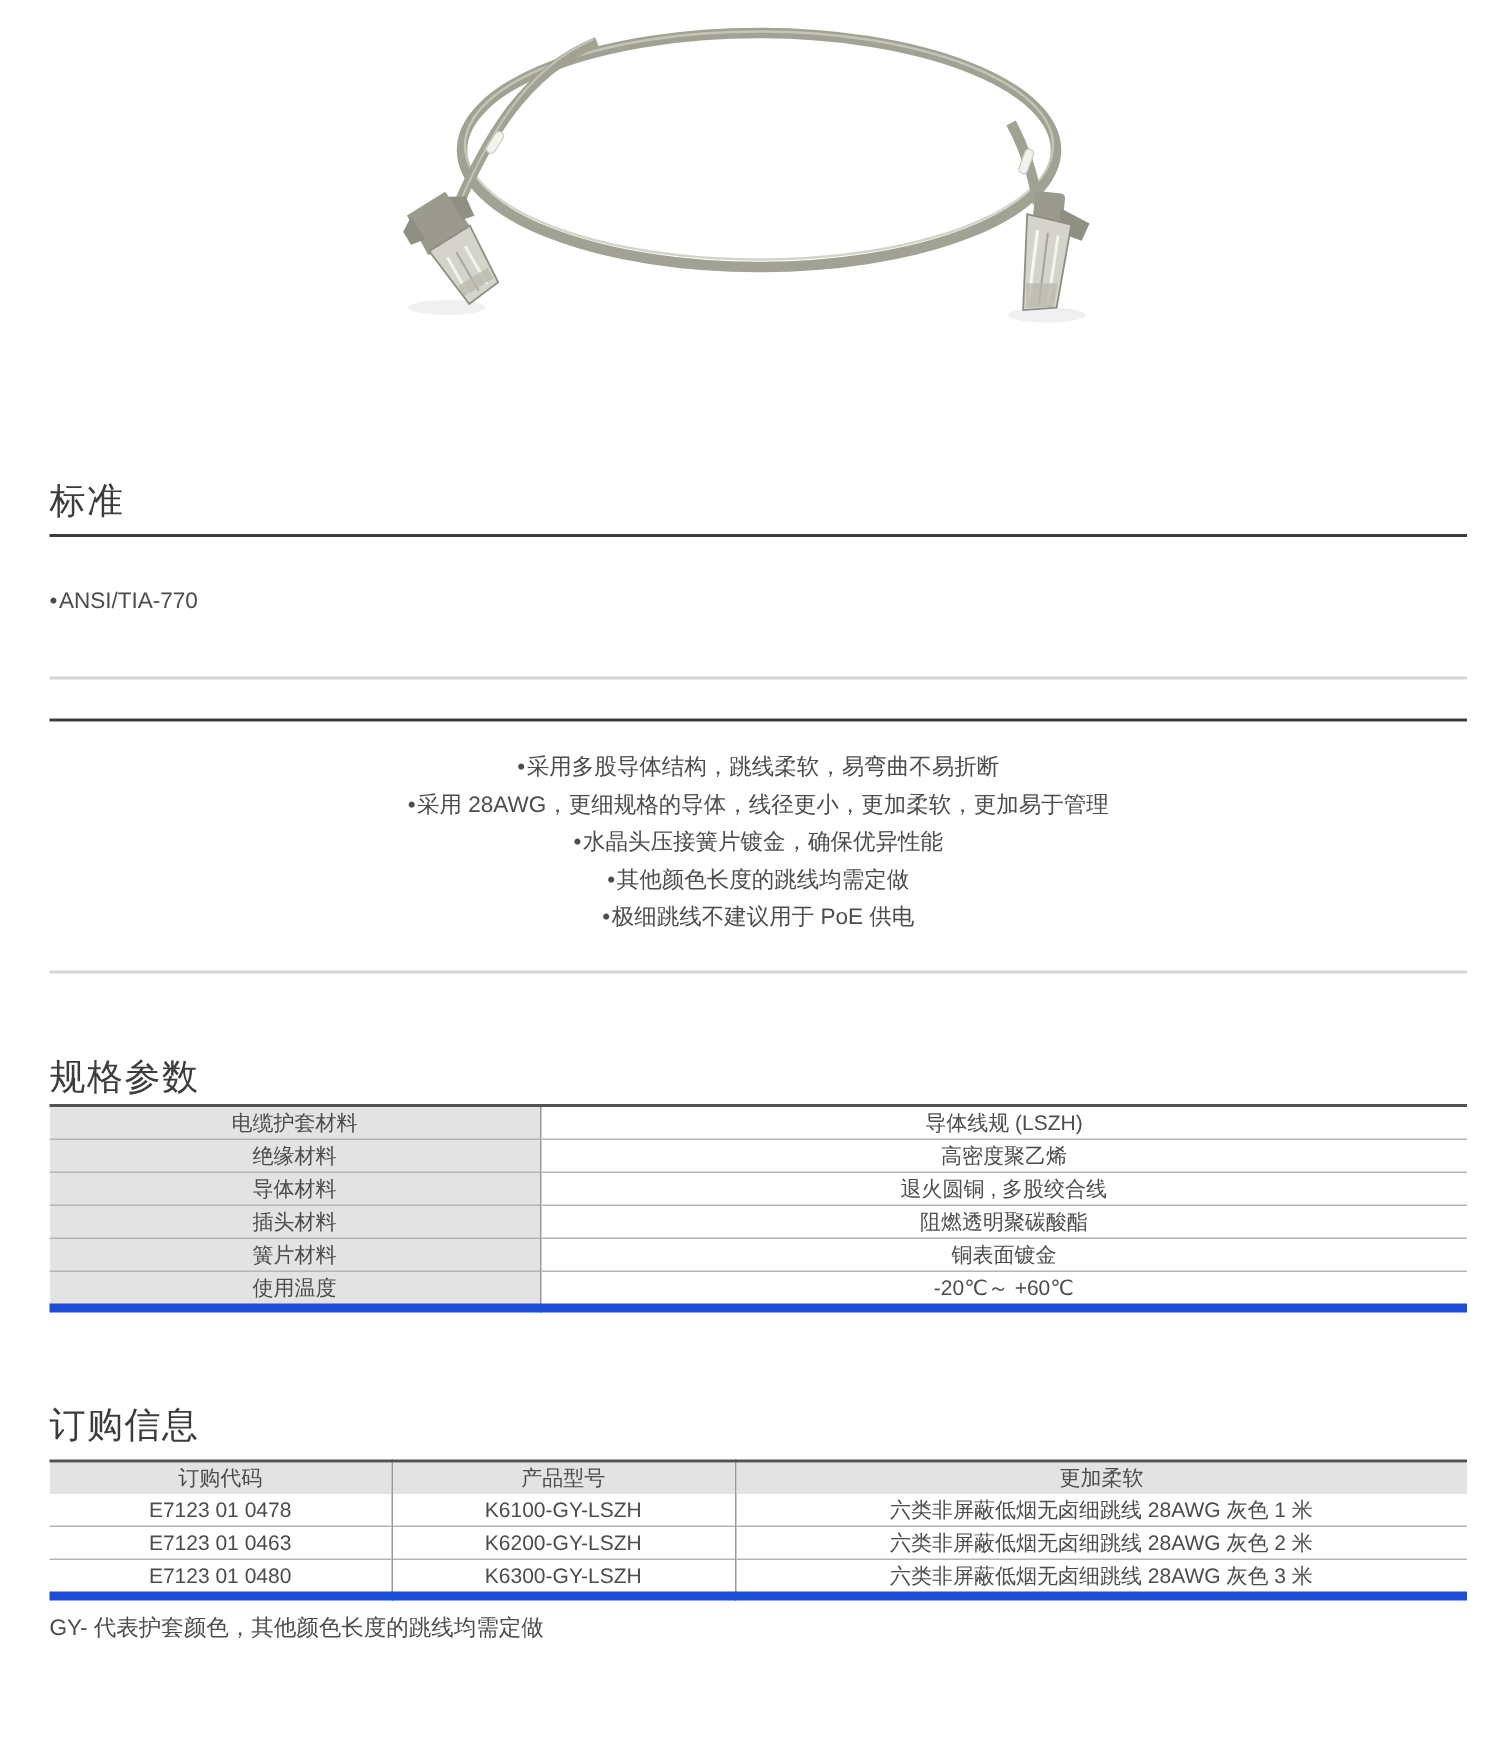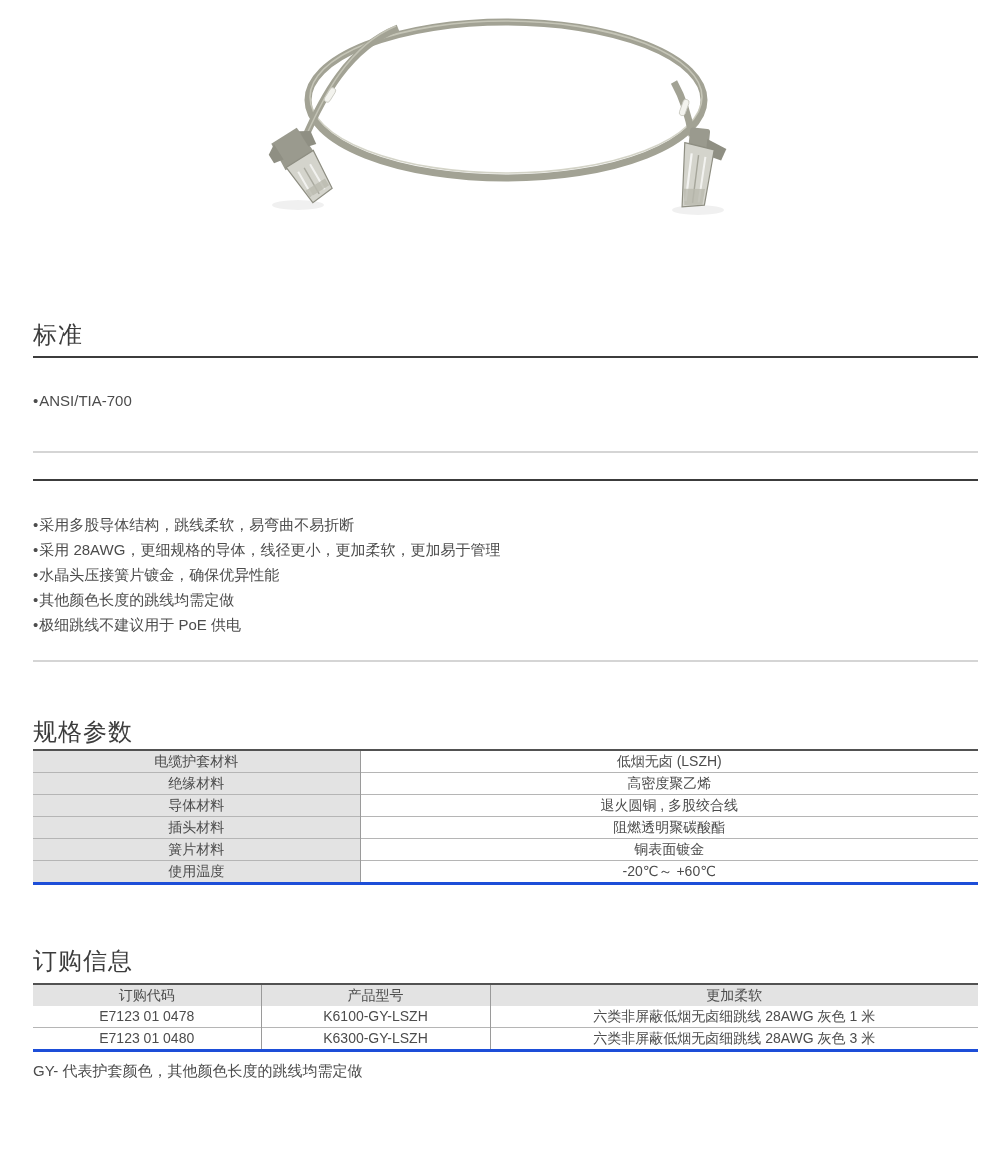--- a/index.html
+++ b/index.html
@@ -47,21 +47,21 @@
   .rule-gap-2 { margin-top: 23px; }
   
   ul.bullet-list {
     list-style: none;
     margin: 0;
     padding: 0;
     font-size: 15px;
     color: #4c4c4c;
   }
   ul.bullet-list.standard-list { margin-top: 30px; }
-  ul.bullet-list.feature-list  { margin-top: 31px; }
+  ul.bullet-list.feature-list  { margin-top: 18px; text-align: center; }
   ul.bullet-list li {
     line-height: 25px;
     white-space: nowrap;
   }
   ul.bullet-list li::before {
     content: "\2022";
     margin-right: 1px;
   }
   
   .sec-standard  { margin-top: 0; }
@@ -69,21 +69,21 @@
   .sec-specs     { margin-top: 57px; }
   .sec-ordering  { margin-top: 63px; }
   
   table.data-table {
     border-collapse: collapse;
     width: 945px;
     table-layout: fixed;
     font-size: 14px;
     color: #4c4c4c;
     border-top: 2px solid #525252;
-    border-bottom: 3px solid #1d4ed8;
+    border-bottom: 6px solid #1d4ed8;
   }
   table.spec-table  { margin-top: 4px; }
   table.order-table { margin-top: 9px; }
   table.data-table td, table.data-table th {
     font-weight: 400;
     text-align: center;
     line-height: 21px;
     padding: 0;
     border-top: 1px solid #b5b5b5;
     overflow: hidden;
@@ -158,21 +158,21 @@
         <line x1="468" y1="156" x2="466" y2="202" stroke="#ffffff" stroke-width="2" opacity="0.7"></line>
         <polygon points="450,190 471,188 470,204 452,206" fill="#b9b9ae" opacity="0.8"></polygon>
       </g>
     </svg>
   </div>
 
   <div class="sec-standard">
     <h2 class="section-title">标准</h2>
     <hr class="dark-rule">
     <ul class="bullet-list standard-list">
-      <li>ANSI/TIA-700</li>
+      <li>ANSI/TIA-770</li>
     </ul>
   </div>
 
   <hr class="light-rule rule-gap-1">
 
   <div class="sec-features">
     <hr class="dark-rule">
     <ul class="bullet-list feature-list">
       <li>采用多股导体结构，跳线柔软，易弯曲不易折断</li>
       <li>采用 28AWG，更细规格的导体，线径更小，更加柔软，更加易于管理</li>
@@ -187,21 +187,21 @@
   <div class="sec-specs">
     <h2 class="section-title">规格参数</h2>
     <table class="data-table spec-table">
       <colgroup>
           <col class="spec-col-label">
           <col>
         </colgroup>
       <tbody>
         <tr>
           <td class="label-cell">电缆护套材料</td>
-          <td class="value-cell">低烟无卤 (LSZH)</td>
+          <td class="value-cell">导体线规 (LSZH)</td>
         </tr>
         <tr>
           <td class="label-cell">绝缘材料</td>
           <td class="value-cell">高密度聚乙烯</td>
         </tr>
         <tr>
           <td class="label-cell">导体材料</td>
           <td class="value-cell">退火圆铜 , 多股绞合线</td>
         </tr>
         <tr>
@@ -235,20 +235,25 @@
           <th class="head-cell">更加柔软</th>
         </tr>
       </thead>
       <tbody>
         <tr>
           <td class="code-cell">E7123 01 0478</td>
           <td class="model-cell">K6100-GY-LSZH</td>
           <td class="name-cell">六类非屏蔽低烟无卤细跳线 28AWG 灰色 1 米</td>
         </tr>
         <tr>
+          <td class="code-cell">E7123 01 0463</td>
+          <td class="model-cell">K6200-GY-LSZH</td>
+          <td class="name-cell">六类非屏蔽低烟无卤细跳线 28AWG 灰色 2 米</td>
+        </tr>
+        <tr>
           <td class="code-cell">E7123 01 0480</td>
           <td class="model-cell">K6300-GY-LSZH</td>
           <td class="name-cell">六类非屏蔽低烟无卤细跳线 28AWG 灰色 3 米</td>
         </tr>
       </tbody>
     </table>
     <p class="footnote">GY- 代表护套颜色，其他颜色长度的跳线均需定做</p>
   </div>
 
 </div>

